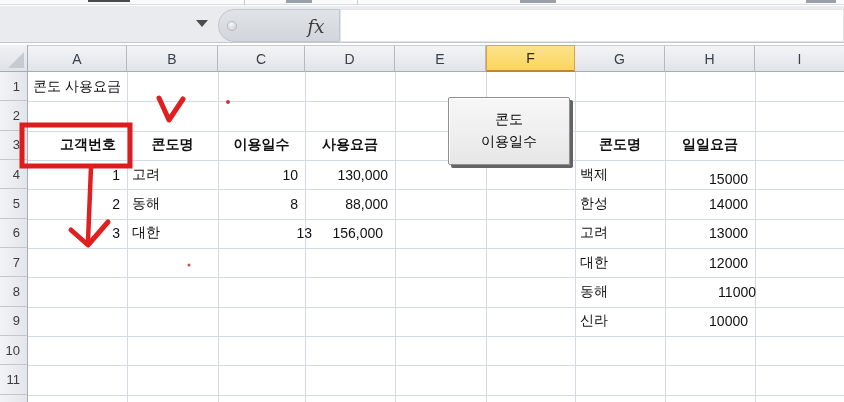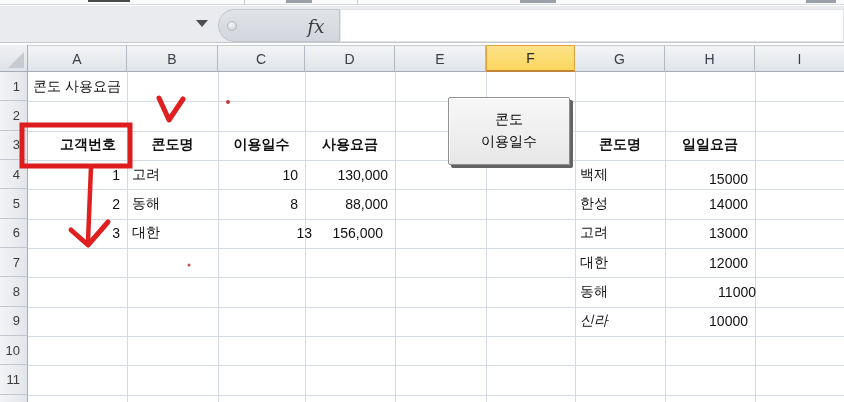--- a/index.html
+++ b/index.html
@@ -173,21 +173,21 @@
         <div class="cell left" style="left: 575px; top: 116.99px; width: 90px; height: 29.33px;">백제</div>
         <div class="cell right" style="left: 665px; top: 121px; width: 90px; height: 29.33px;">15000</div>
         <div class="cell left" style="left: 575px; top: 146.32px; width: 90px; height: 29.33px;">한성</div>
         <div class="cell right" style="left: 665px; top: 146.32px; width: 90px; height: 29.33px;">14000</div>
         <div class="cell left" style="left: 575px; top: 175.65px; width: 90px; height: 29.33px;">고려</div>
         <div class="cell right" style="left: 665px; top: 175px; width: 90px; height: 29.33px; text-align: center;">13000</div>
         <div class="cell left" style="left: 575px; top: 204.98px; width: 90px; height: 29.33px;">대한</div>
         <div class="cell right" style="left: 665px; top: 204.98px; width: 90px; height: 29.33px;">12000</div>
         <div class="cell left" style="left: 575px; top: 234.31px; width: 90px; height: 29.33px;">동해</div>
         <div class="cell right" style="left: 641px; top: 234.31px; width: 90px; height: 29.33px; margin-left: 32px;">11000</div>
-        <div class="cell left" style="left: 575px; top: 263.64px; width: 90px; height: 29.33px; font-style: italic;">신라</div>
+        <div class="cell left" style="left: 575px; top: 263.64px; width: 90px; height: 29.33px;">신라</div>
         <div class="cell right" style="left: 665px; top: 263.64px; width: 90px; height: 29.33px;">10000</div>
       </div>
 
     <div id="condo-button">
       <span>콘도</span>
       <span>이용일수</span>
     </div>
   </div>
 
   <svg id="annotations" viewBox="0 0 844 402" xmlns="http://www.w3.org/2000/svg">

